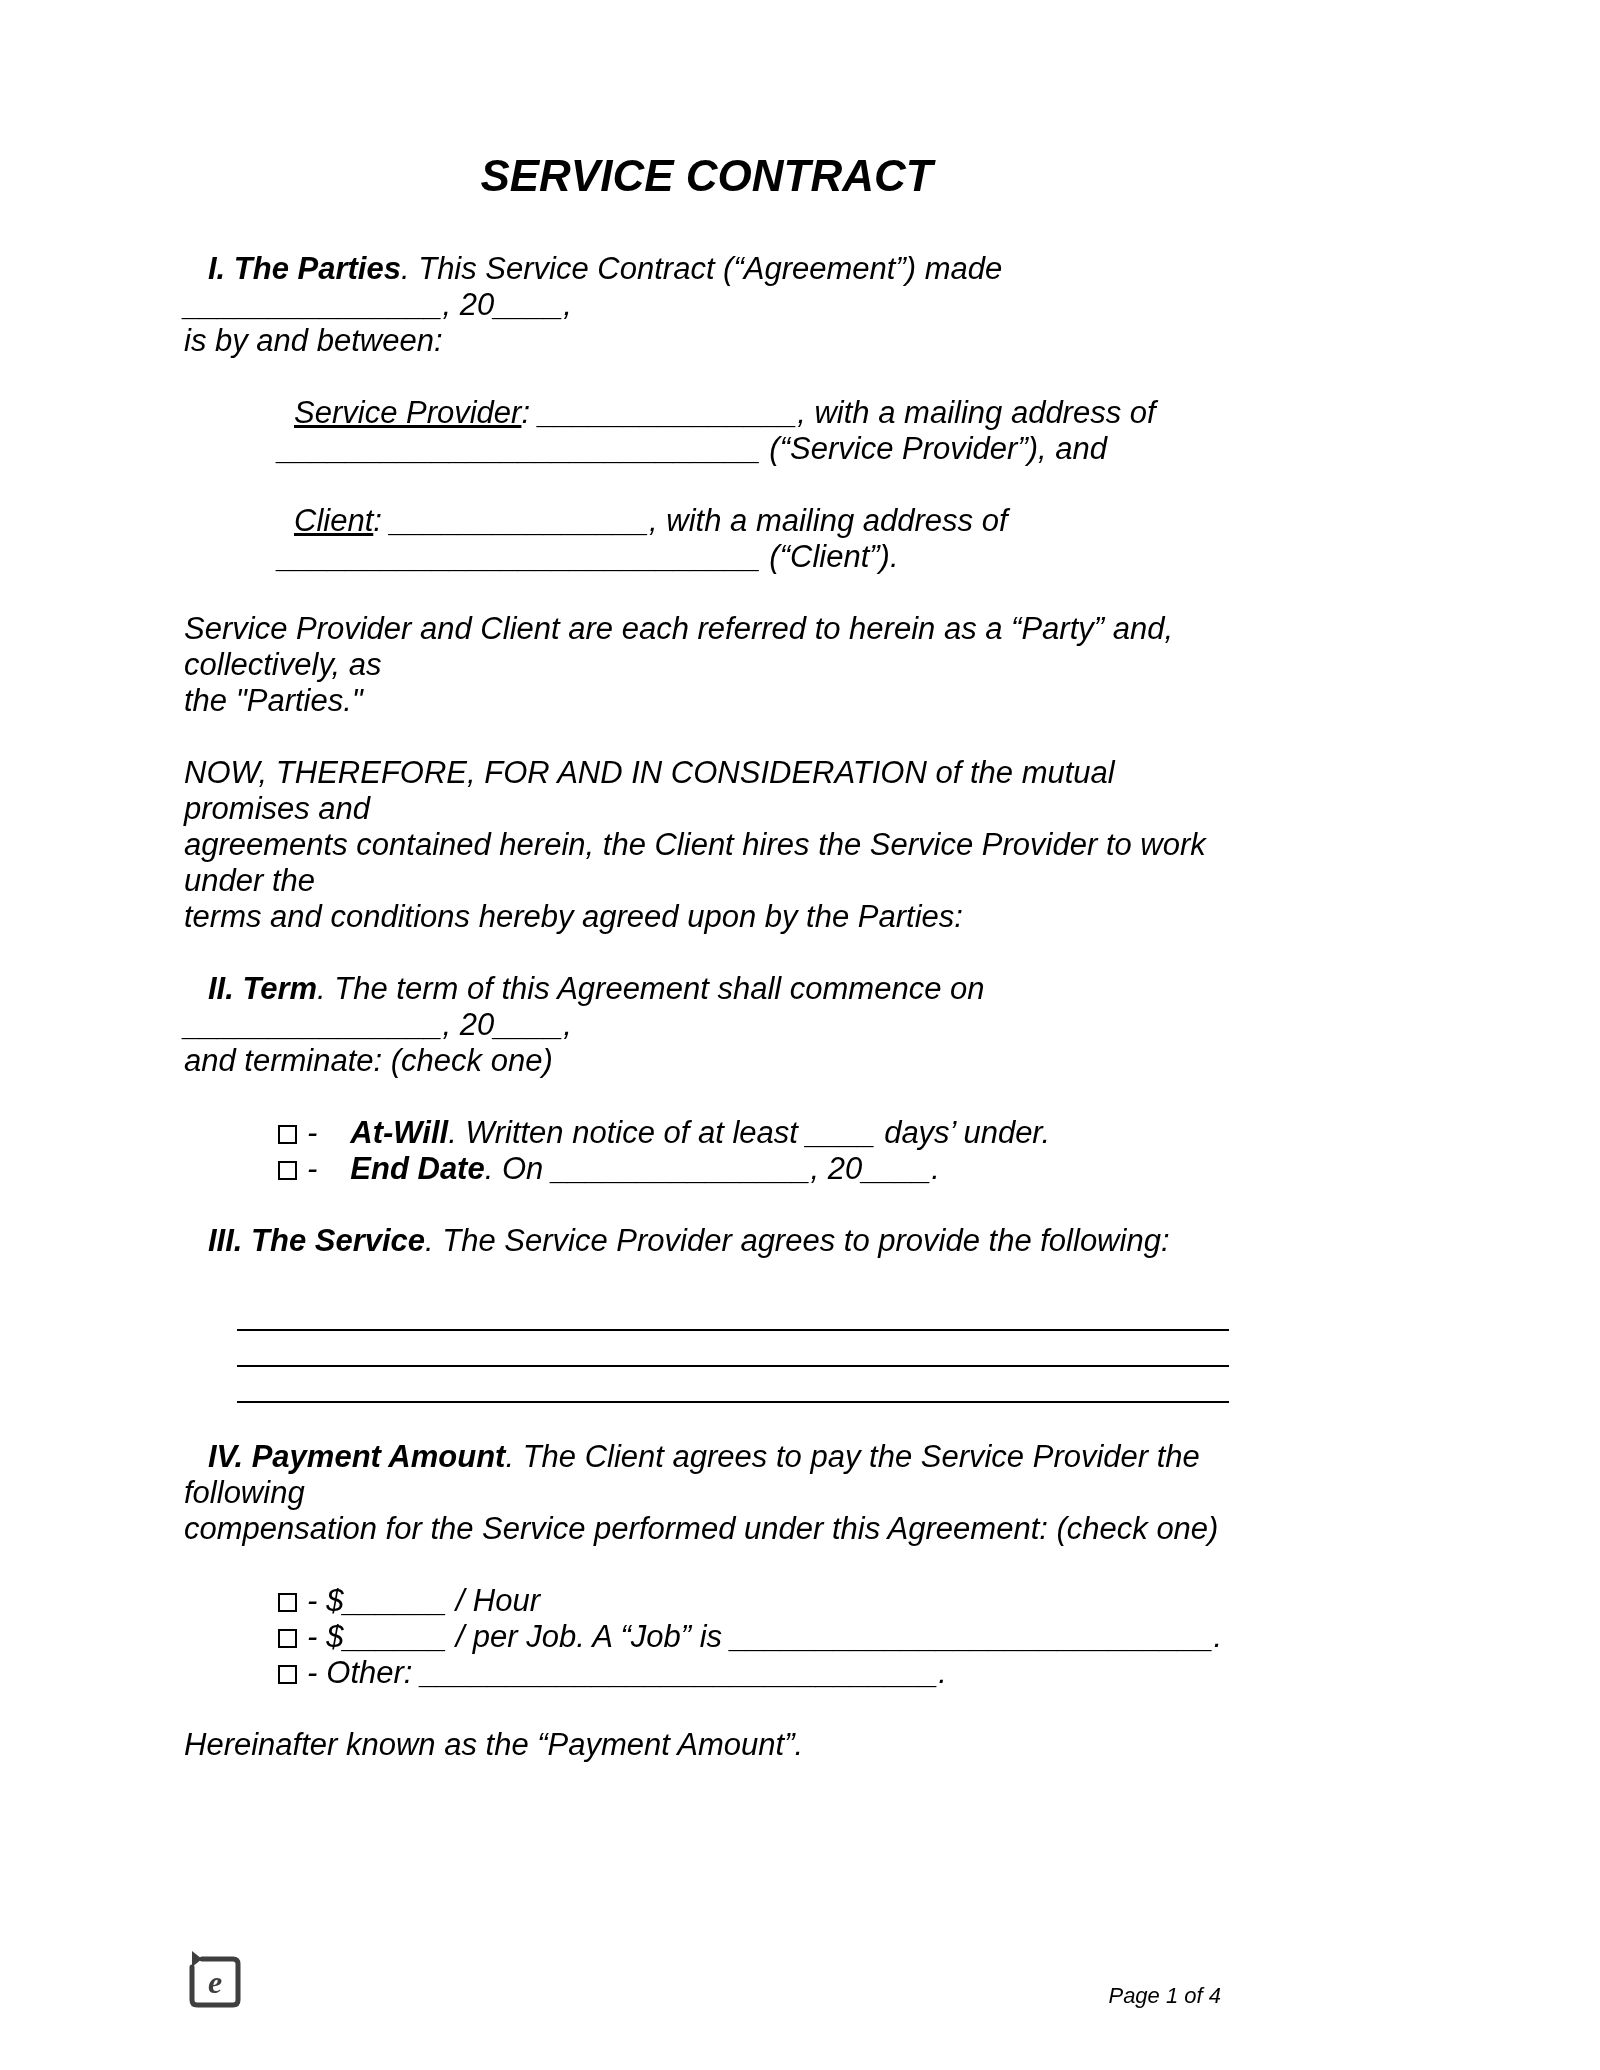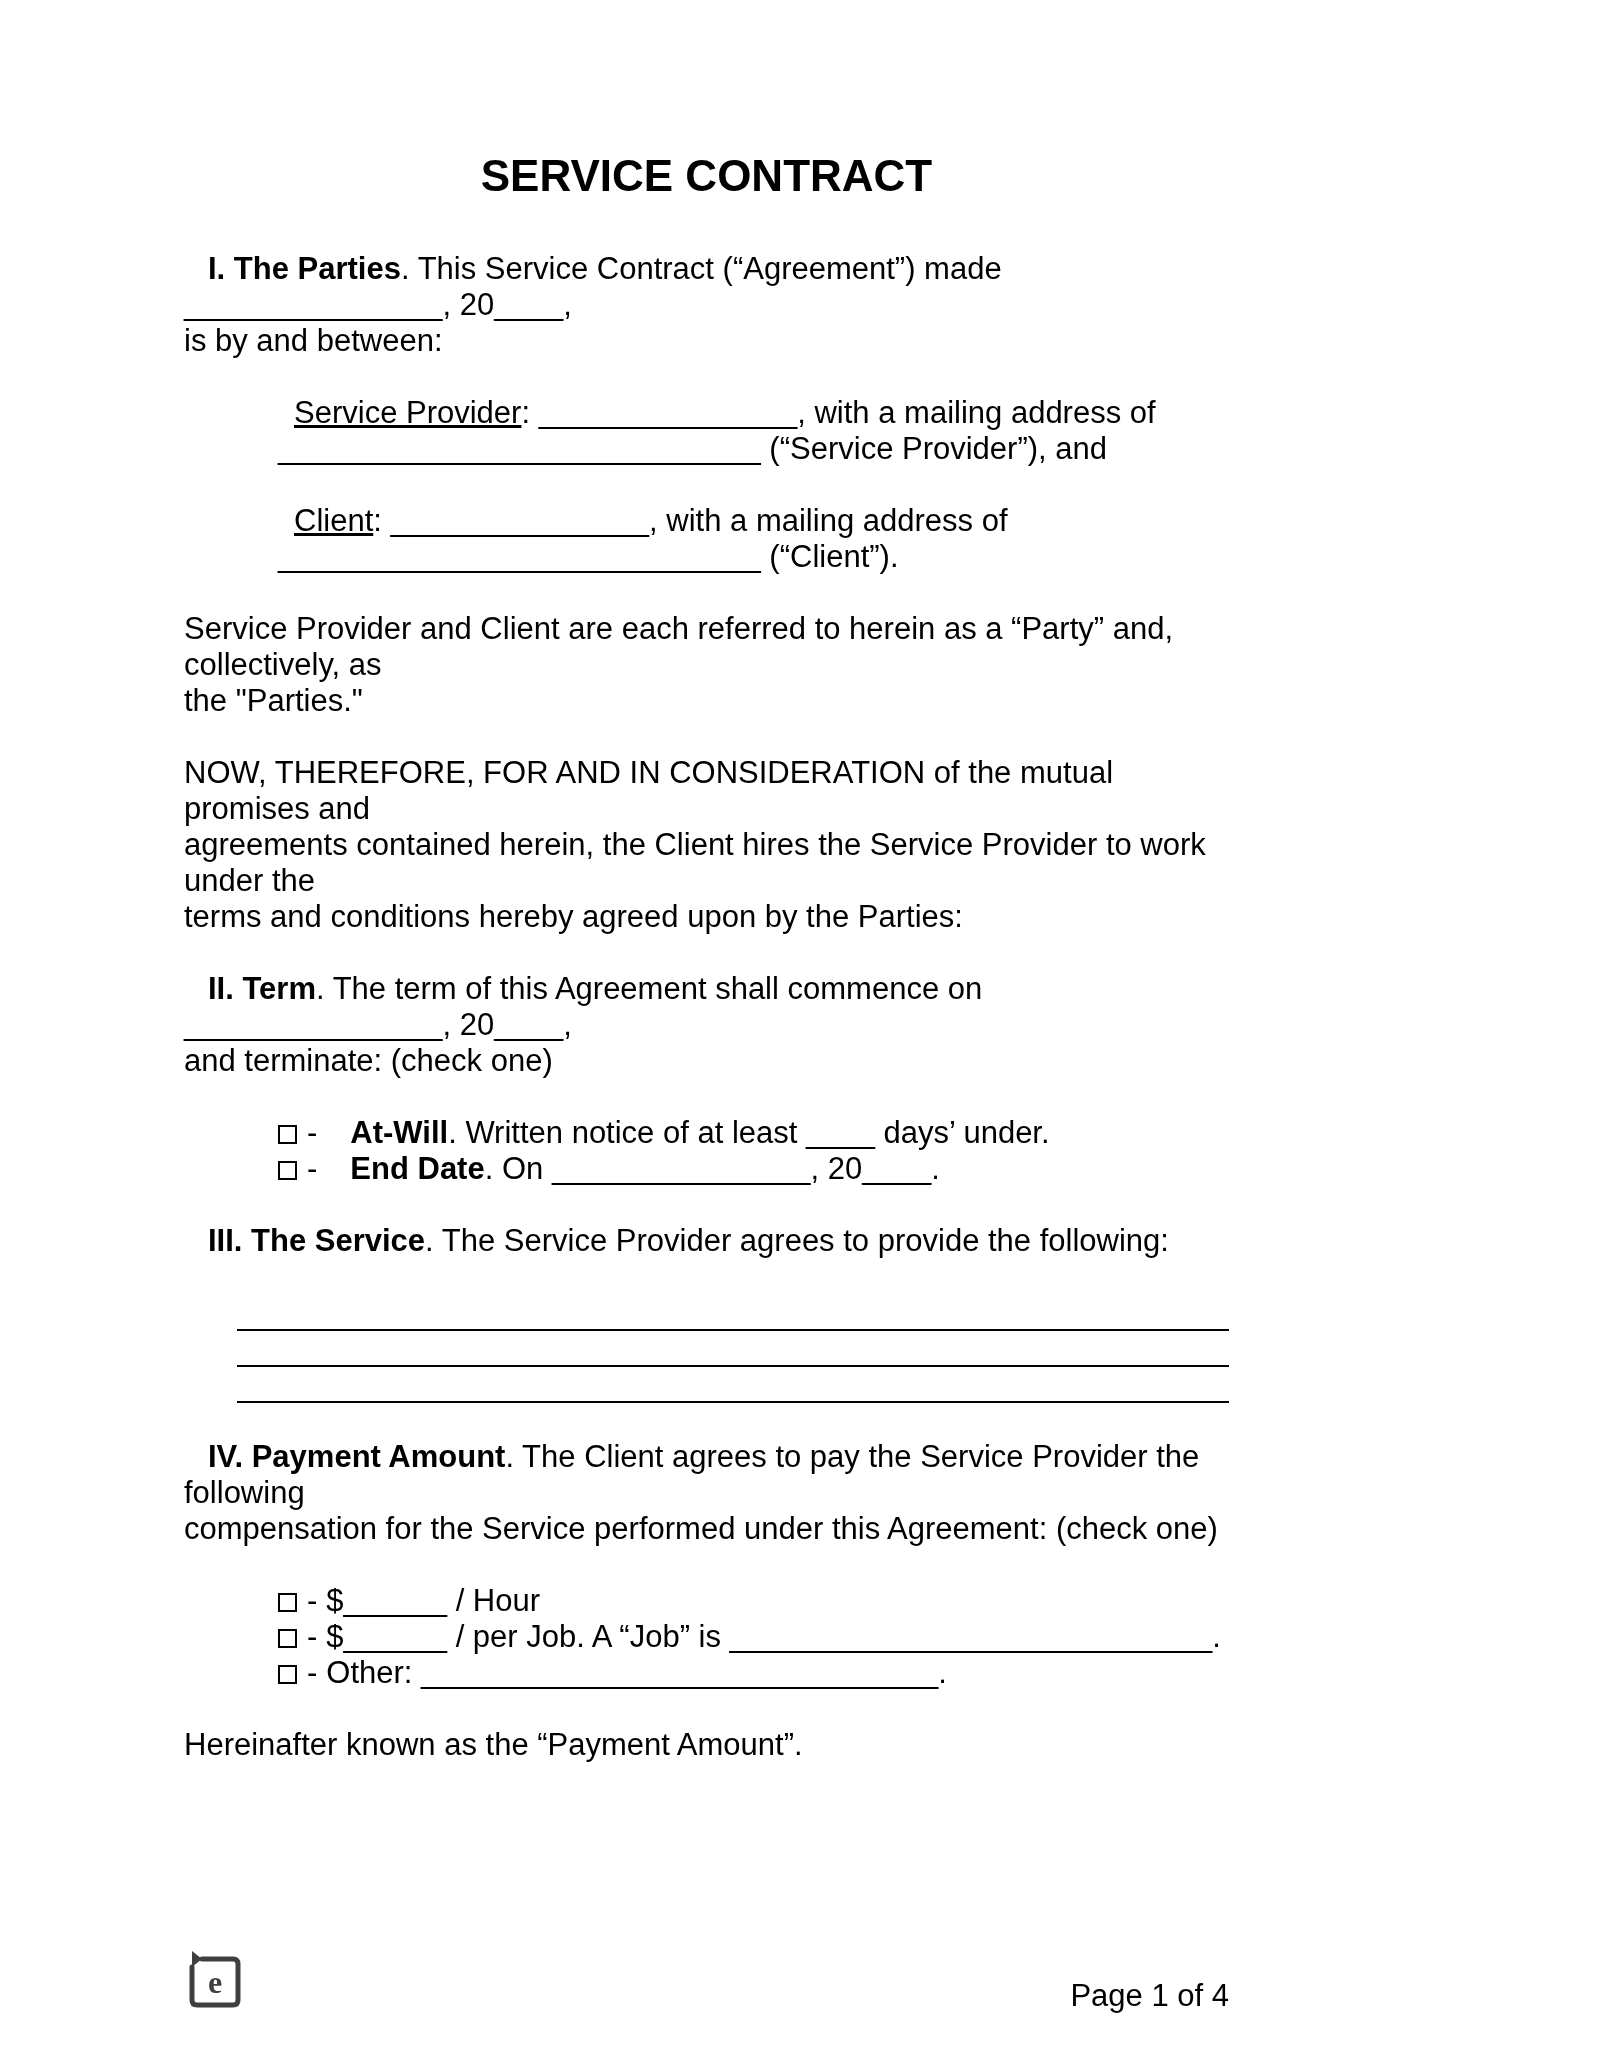--- a/index.html
+++ b/index.html
@@ -2,21 +2,21 @@
 <html><head>
 <meta charset="utf-8">
 <style>
   * { box-sizing: border-box; }
   html, body { margin: 0; padding: 0; background: #ffffff; }
   .page {
     width: 1413px; height: 2070px;
     position: relative; overflow: hidden;
     background: #ffffff; color: #000000;
     font-family: "Liberation Sans", "DejaVu Sans", sans-serif;
-    font-size: 31px; line-height: 36px;
+    font-size: 31px; line-height: 36px; font-style: italic;
   }
   .content { padding: 150px 184px 0 184px; }
   .doc-title {
     margin: 0 0 48px 0;
     text-align: center;
     font-weight: bold; font-size: 44px; line-height: 1.2;
   }
   .para { margin: 0 0 36px 0; }
   .indent { margin-left: 94px; }
   .sec { font-weight: bold; margin-left: 24px; }
@@ -25,22 +25,22 @@
   .opt-row { margin-left: 94px; }
   .cb {
     display: inline-block; width: 19px; height: 19px;
     border: 2px solid #000; margin-right: 10px; vertical-align: -1px;
     background: #fff;
   }
   .sep { margin-right: 9px; }
   .lines { margin: 0 0 36px 53px; }
   .wline { height: 36px; border-bottom: 2px solid #000; }
   .footer-pg {
-    position: absolute; right: 184px; bottom: 58px;
-    font-size: 31px; line-height: 32px;
+    position: absolute; right: 192px; bottom: 58px;
+    font-size: 22px; line-height: 32px;
   }
   .logo { position: absolute; left: 186px; bottom: 52px; }
 </style>
 </head>
 <body>
 
 <div class="page">
   <div class="content">
 
     <h1 class="doc-title" data-bind="document.title">SERVICE CONTRACT</h1>

